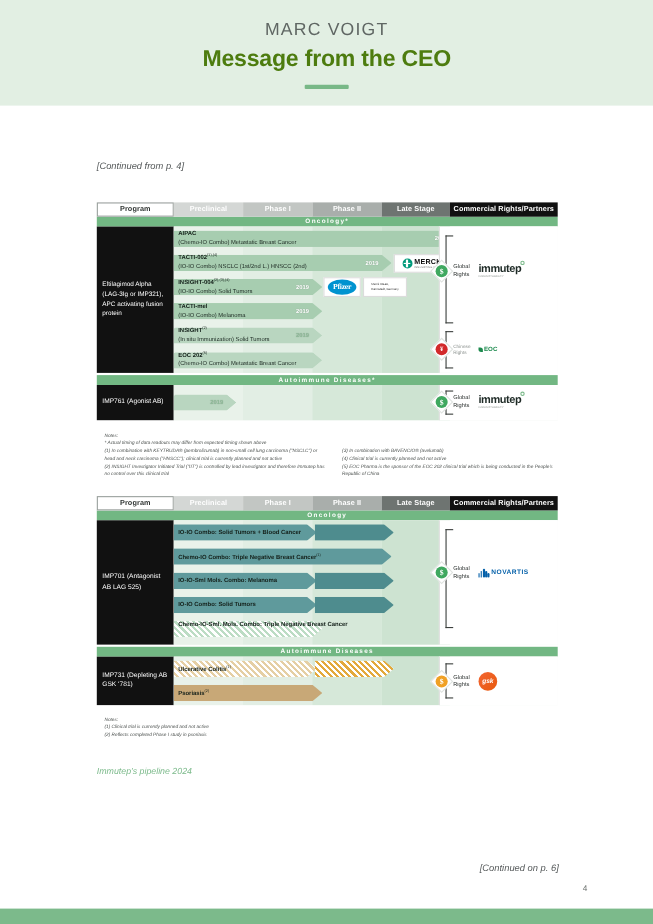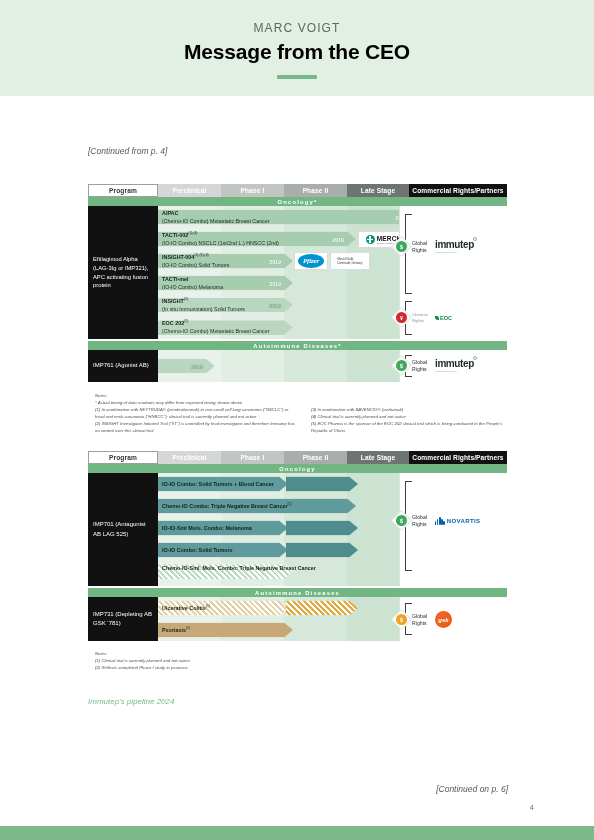--- a/index.html
+++ b/index.html
@@ -15,29 +15,29 @@
   .header-band {
     height: 96px;
     background: #e2efe3;
     display: flex;
     flex-direction: column;
     align-items: center;
     justify-content: center;
     padding-top: 4px;
   }
   .kicker {
-    font-size: 12px;
+    font-size: 16px;
     letter-spacing: 1.1px;
     color: #5f6663;
     margin-bottom: 5px;
   }
   .headline {
     font-size: 21px;
     font-weight: bold;
-    color: #000000;
+    color: #4d7c0f;
     letter-spacing: -0.2px;
   }
   .rule {
     width: 40px;
     height: 3.5px;
     background: #78b887;
     margin-top: 11px;
     border-radius: 1px;
   }
 
@@ -219,21 +219,21 @@
   .merck-mark::before { left: 3.6px; top: 1.4px; width: 1.8px; height: 6.2px; }
   .merck-mark::after  { left: 1.4px; top: 3.6px; width: 6.2px; height: 1.8px; }
   .merck-sub { font-size: 2.4px; font-weight: normal; color: #666; }
 
   .pfizer-pill {
     background: #0093d0; color: #fff;
     border-radius: 50%/50%;
     width: 30px; height: 14px;
     display: flex; align-items: center; justify-content: center;
     font-family: "Liberation Serif", serif;
-    font-style: italic; font-weight: bold; font-size: 7px;
+    font-weight: bold; font-size: 7px;
     letter-spacing: -0.2px;
   }
   .merck-kgaa {
     color: #eb3c96; font-size: 5.2px; font-weight: bold; line-height: 1.15;
   }
   .merck-kgaa span { display:block; color:#333; font-weight: normal; font-size: 2.7px; }
 
   .novartis {
     color: #0460a9; font-size: 6px; font-weight: bold; letter-spacing: .4px;
     display:flex; align-items:center; gap:2px;

